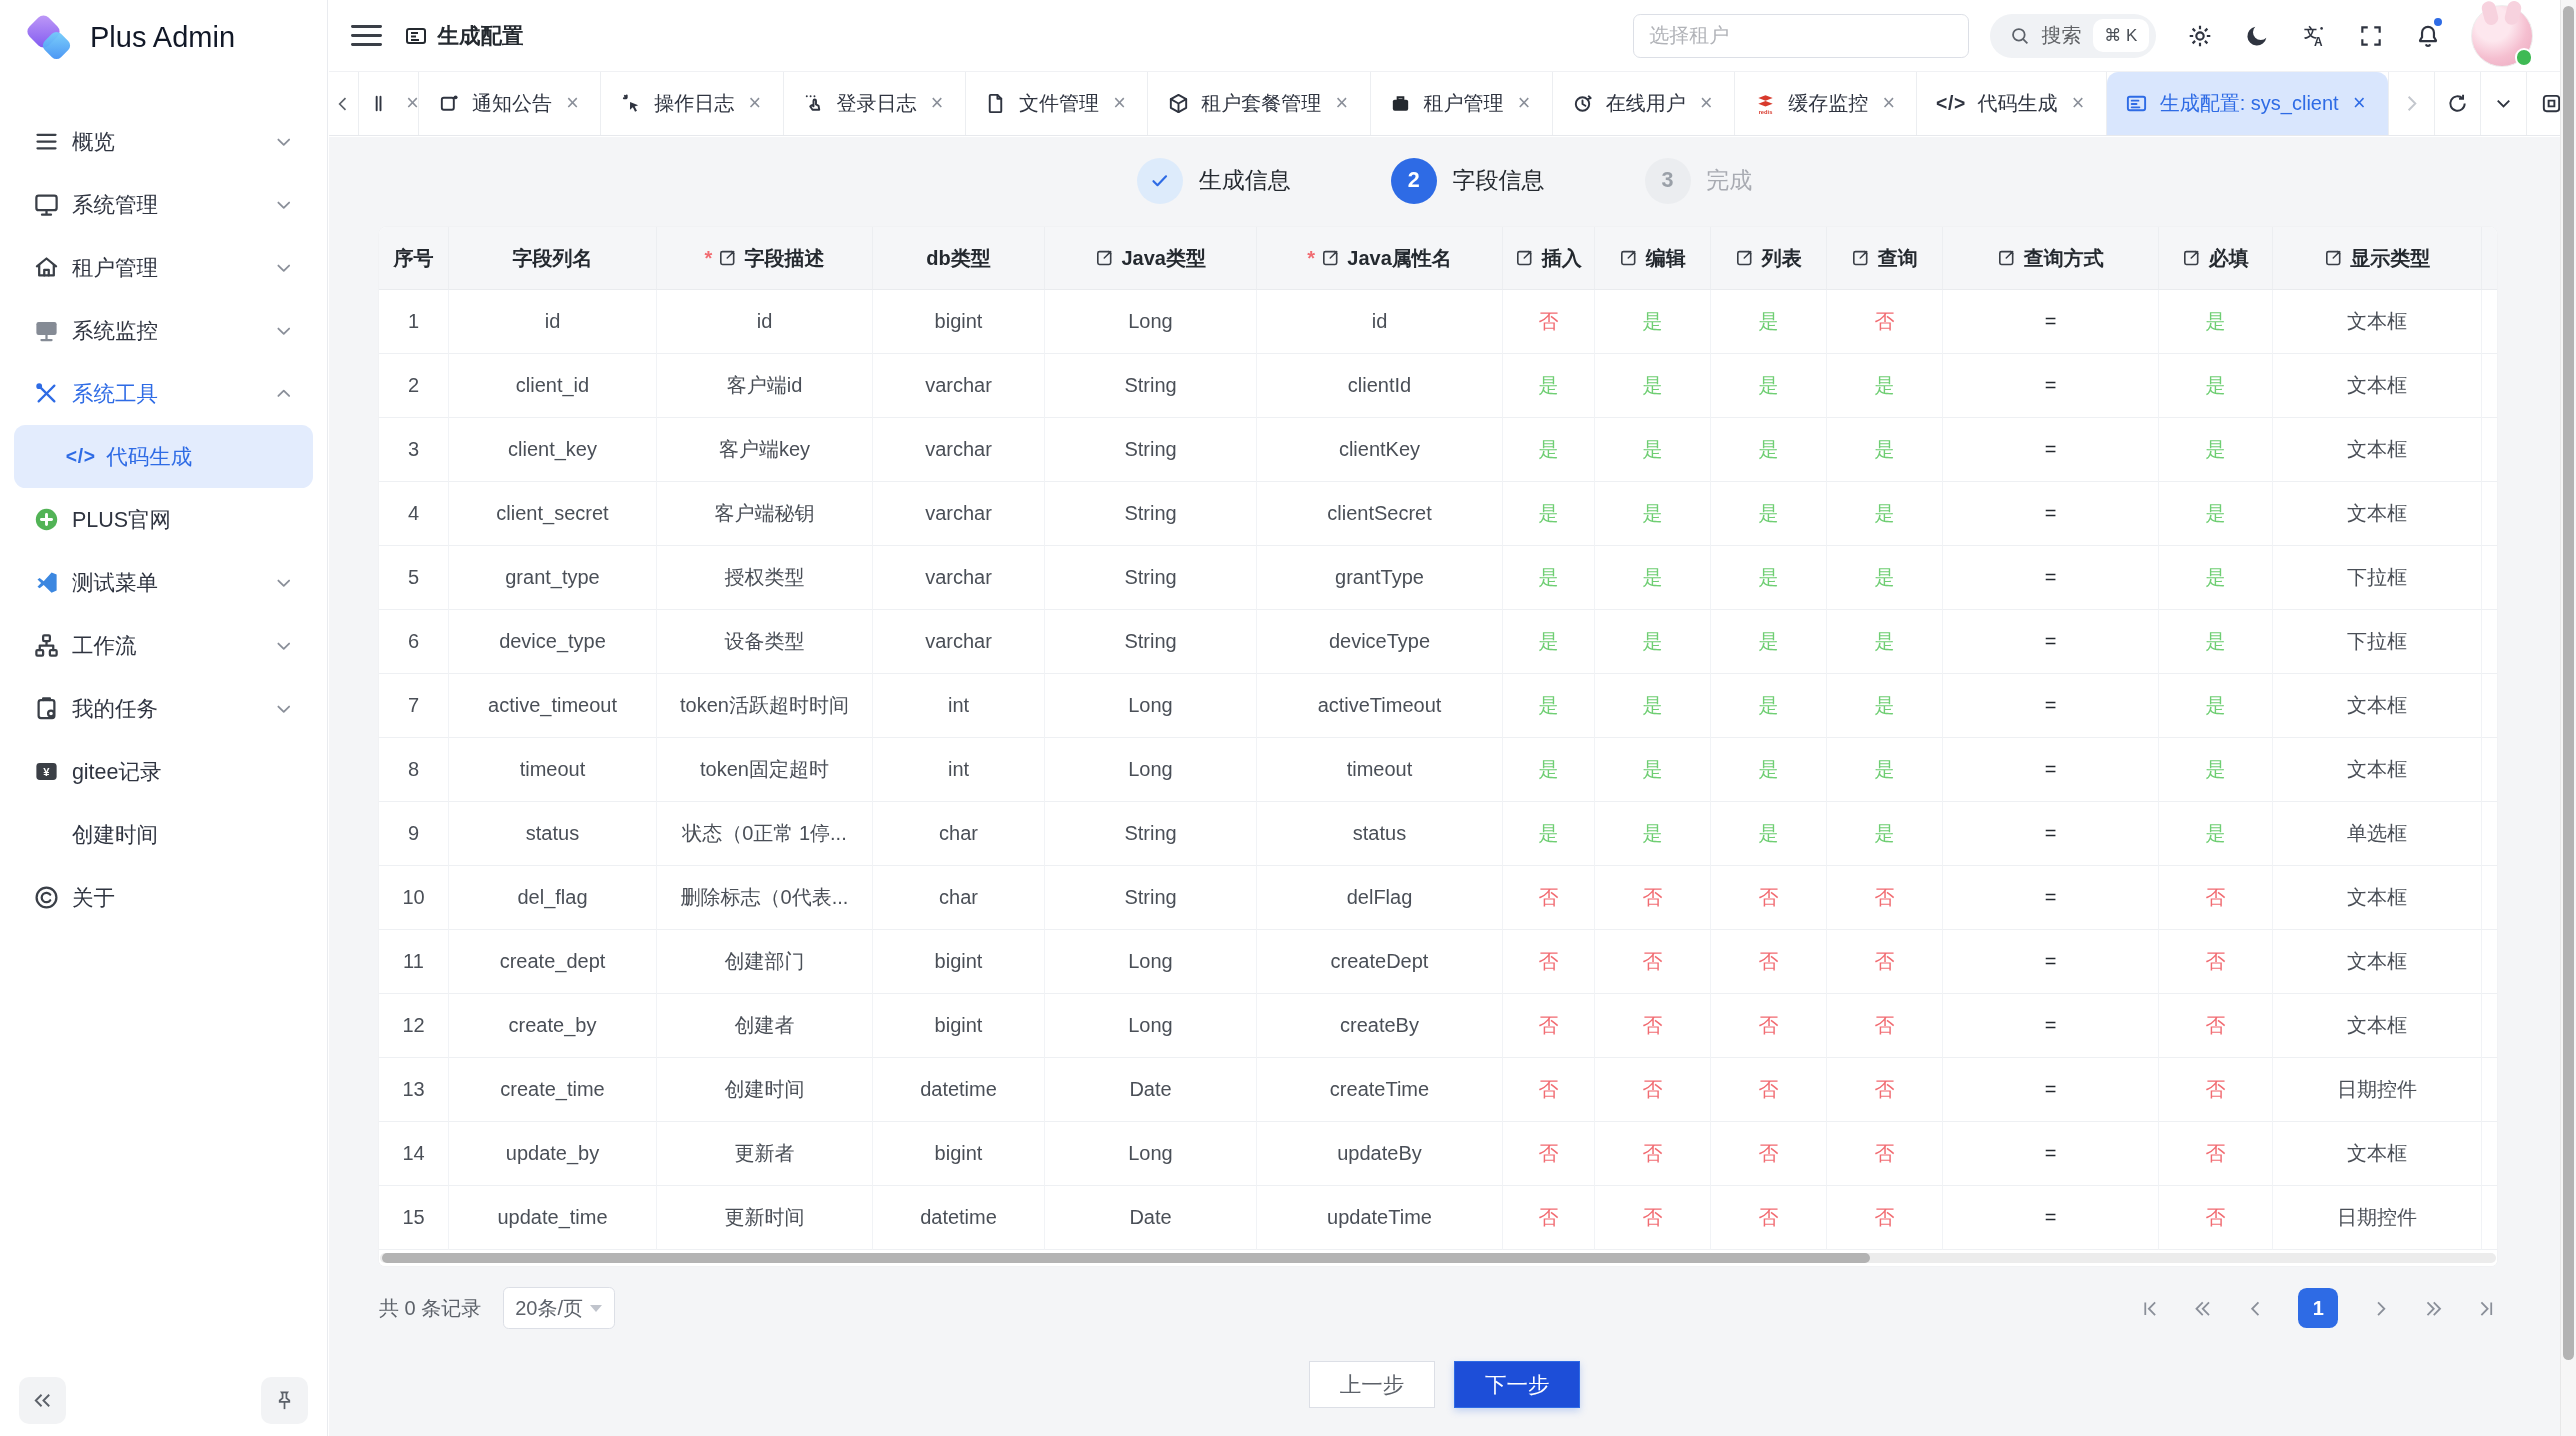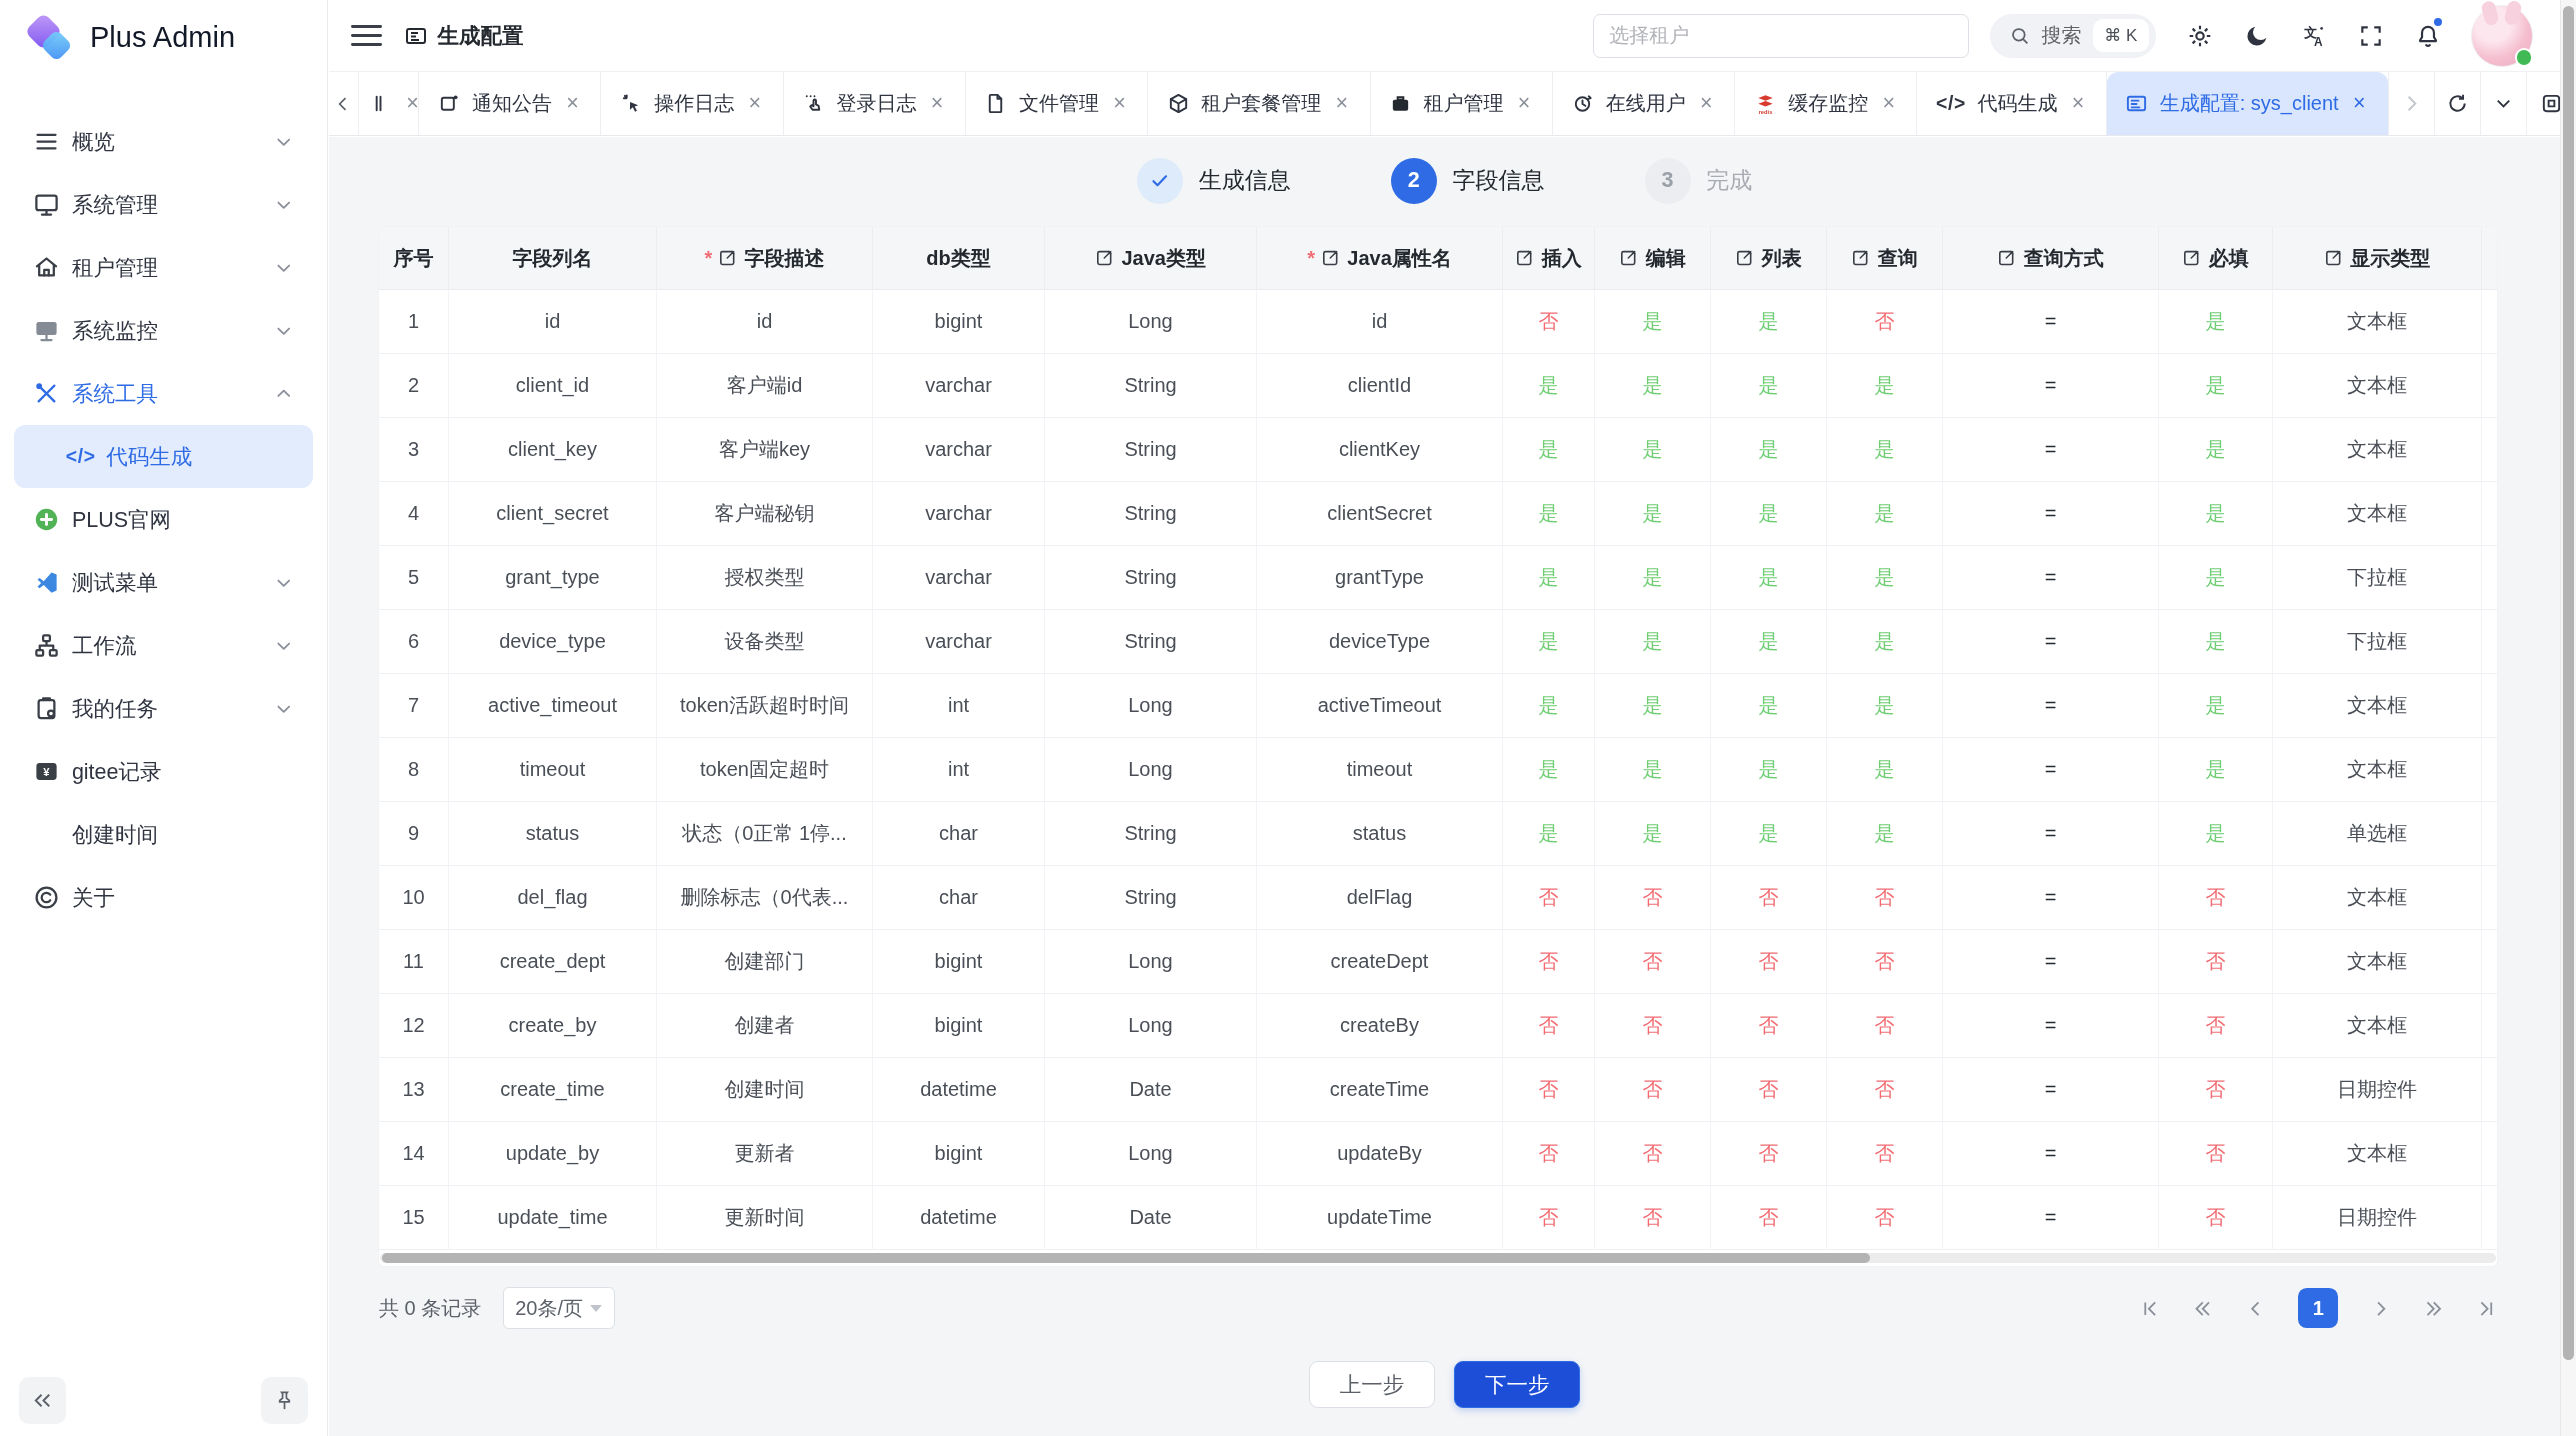--- a/index.html
+++ b/index.html
@@ -31,21 +31,21 @@
   .sfbtn svg { width:23px; height:23px; }
 
   
   .main { position:absolute; left:329px; top:0; right:0; height:100%; }
   .topbar { height:72px; background:#fff; border-bottom:1.4px solid #f0f1f4; display:flex; align-items:center; padding:0 43px 0 21.5px; gap:21.5px; }
   .hamburger { width:31.5px; display:flex; flex-direction:column; gap:5.7px; cursor:pointer; }
   .hamburger i { display:block; height:2.9px; border-radius:1.4px; background:#3a3f47; }
   .crumb { display:flex; align-items:center; gap:10px; font-size:21.5px; font-weight:600; color:#24292f; }
   .crumb svg { width:24px; height:24px; }
   .tb-spacer { flex:1; }
-  .tenant-input { width:376px; height:44px; border:1.4px solid #dcdfe6; border-radius:7.2px; font-size:20px; padding:0 15.7px; color:#303133; outline:none; background:#fff; font-family:inherit; }
+  .tenant-input { width:336px; height:44px; border:1.4px solid #dcdfe6; border-radius:7.2px; font-size:20px; padding:0 15.7px; color:#303133; outline:none; background:#fff; font-family:inherit; }
   .tenant-input::placeholder { color:#b1b3b8; }
   .search-pill { height:44px; background:#f0f2f5; border-radius:23px; display:flex; align-items:center; gap:11.4px; padding:0 7.2px 0 18.6px; cursor:pointer; }
   .search-pill .mag { color:#5c6169; }
   .search-pill .mag svg { width:21.5px; height:21.5px; }
   .search-pill .stxt { font-size:20px; color:#606266; }
   .kbd { background:#fff; border-radius:10px; padding:5.7px 11.4px; font-size:17px; color:#4b5057; }
   .tb-icons { display:flex; align-items:center; gap:13px; }
   .tbi { width:44px; height:44px; display:flex; align-items:center; justify-content:center; color:#2f3440; position:relative; cursor:pointer; }
   .tbi svg { width:26px; height:26px; }
   .bell-dot { position:absolute; top:2.9px; right:5.7px; width:12px; height:12px; border-radius:50%; background:#2e6be5; border:2.1px solid #fff; }
@@ -110,21 +110,21 @@
   .size-select { width:112px; height:42px; border:1.4px solid #dcdfe6; border-radius:5.7px; background:#fff; display:flex; align-items:center; justify-content:space-between; padding:0 11.4px; cursor:pointer; }
   .size-select .sval { font-size:20px; color:#5c6169; }
   .size-select .tri { width:0; height:0; border-left:6.4px solid transparent; border-right:6.4px solid transparent; border-top:7.9px solid #c0c4cc; }
   .pg-right { display:flex; align-items:center; gap:31.5px; }
   .pgbtn { color:#8a8f99; display:flex; cursor:pointer; }
   .pgbtn svg { width:21.5px; height:21.5px; }
   .pgnum { width:40px; height:40px; border-radius:8.6px; background:#2e6be5; color:#fff; font-size:20px; font-weight:bold; display:flex; align-items:center; justify-content:center; cursor:pointer; }
 
   
   .wiz-row { margin-top:31.5px; display:flex; justify-content:center; gap:18.6px; }
-  .btn { height:47px; border-radius:9px; font-size:21.5px; display:flex; align-items:center; justify-content:center; padding:0 30px; cursor:pointer; font-family:inherit; }
+  .btn { height:47px; border-radius:0; font-size:21.5px; display:flex; align-items:center; justify-content:center; padding:0 30px; cursor:pointer; font-family:inherit; }
   .btn.ghost { background:#fff; border:1.4px solid #dcdfe6; color:#5c6169; }
   .btn.primary { background:#1d4ed8; border:1.4px solid #2e6be5; color:#fff; box-shadow:0 2.9px 7.2px rgba(46,107,229,.25); }
 
   
   .vscroll { position:absolute; top:0; right:0; bottom:0; width:15.7px; background:#f6f6f6; border-left:1.4px solid #e8e8e8; z-index:20; }
   .vscroll .vthumb { position:absolute; left:2.1px; right:2.1px; top:5.7px; height:1354px; background:#b3b3b3; border-radius:5.7px; cursor:pointer; }
 </style>
 </head>
 <body>
 

